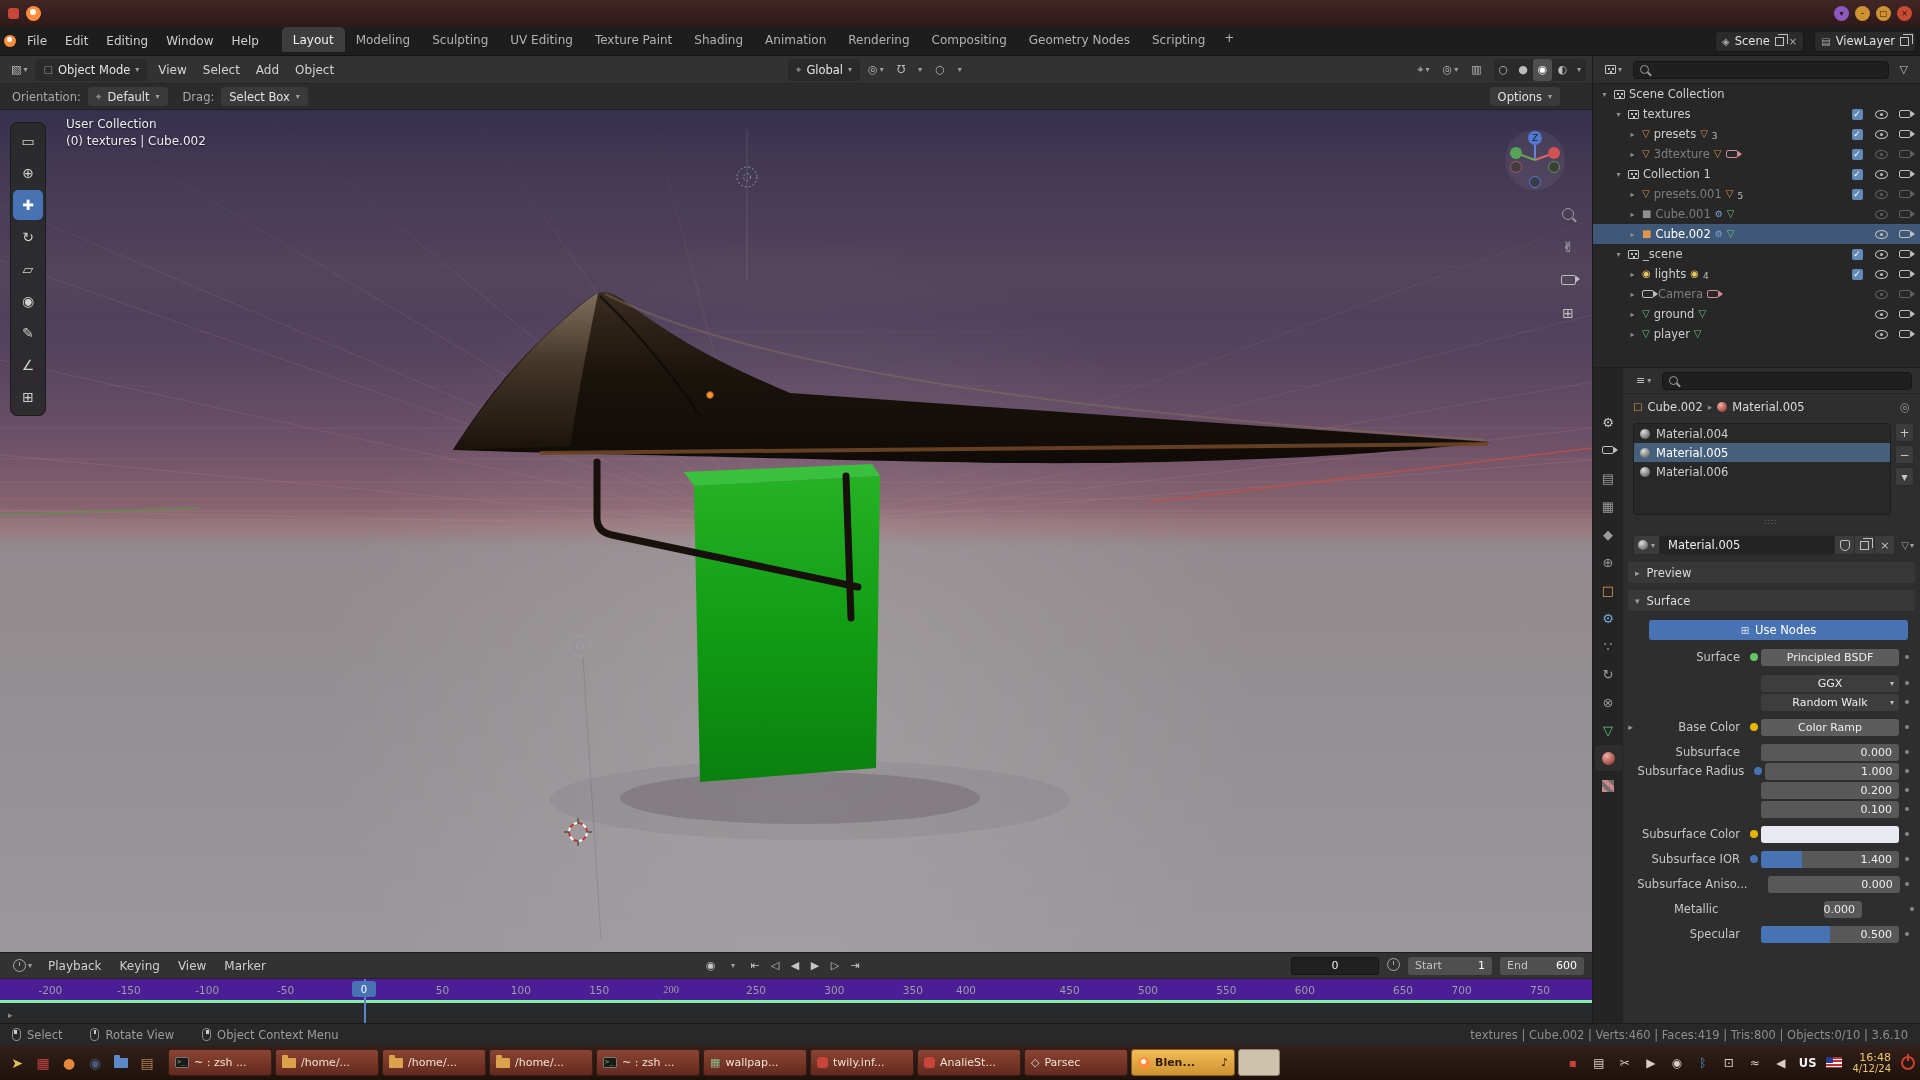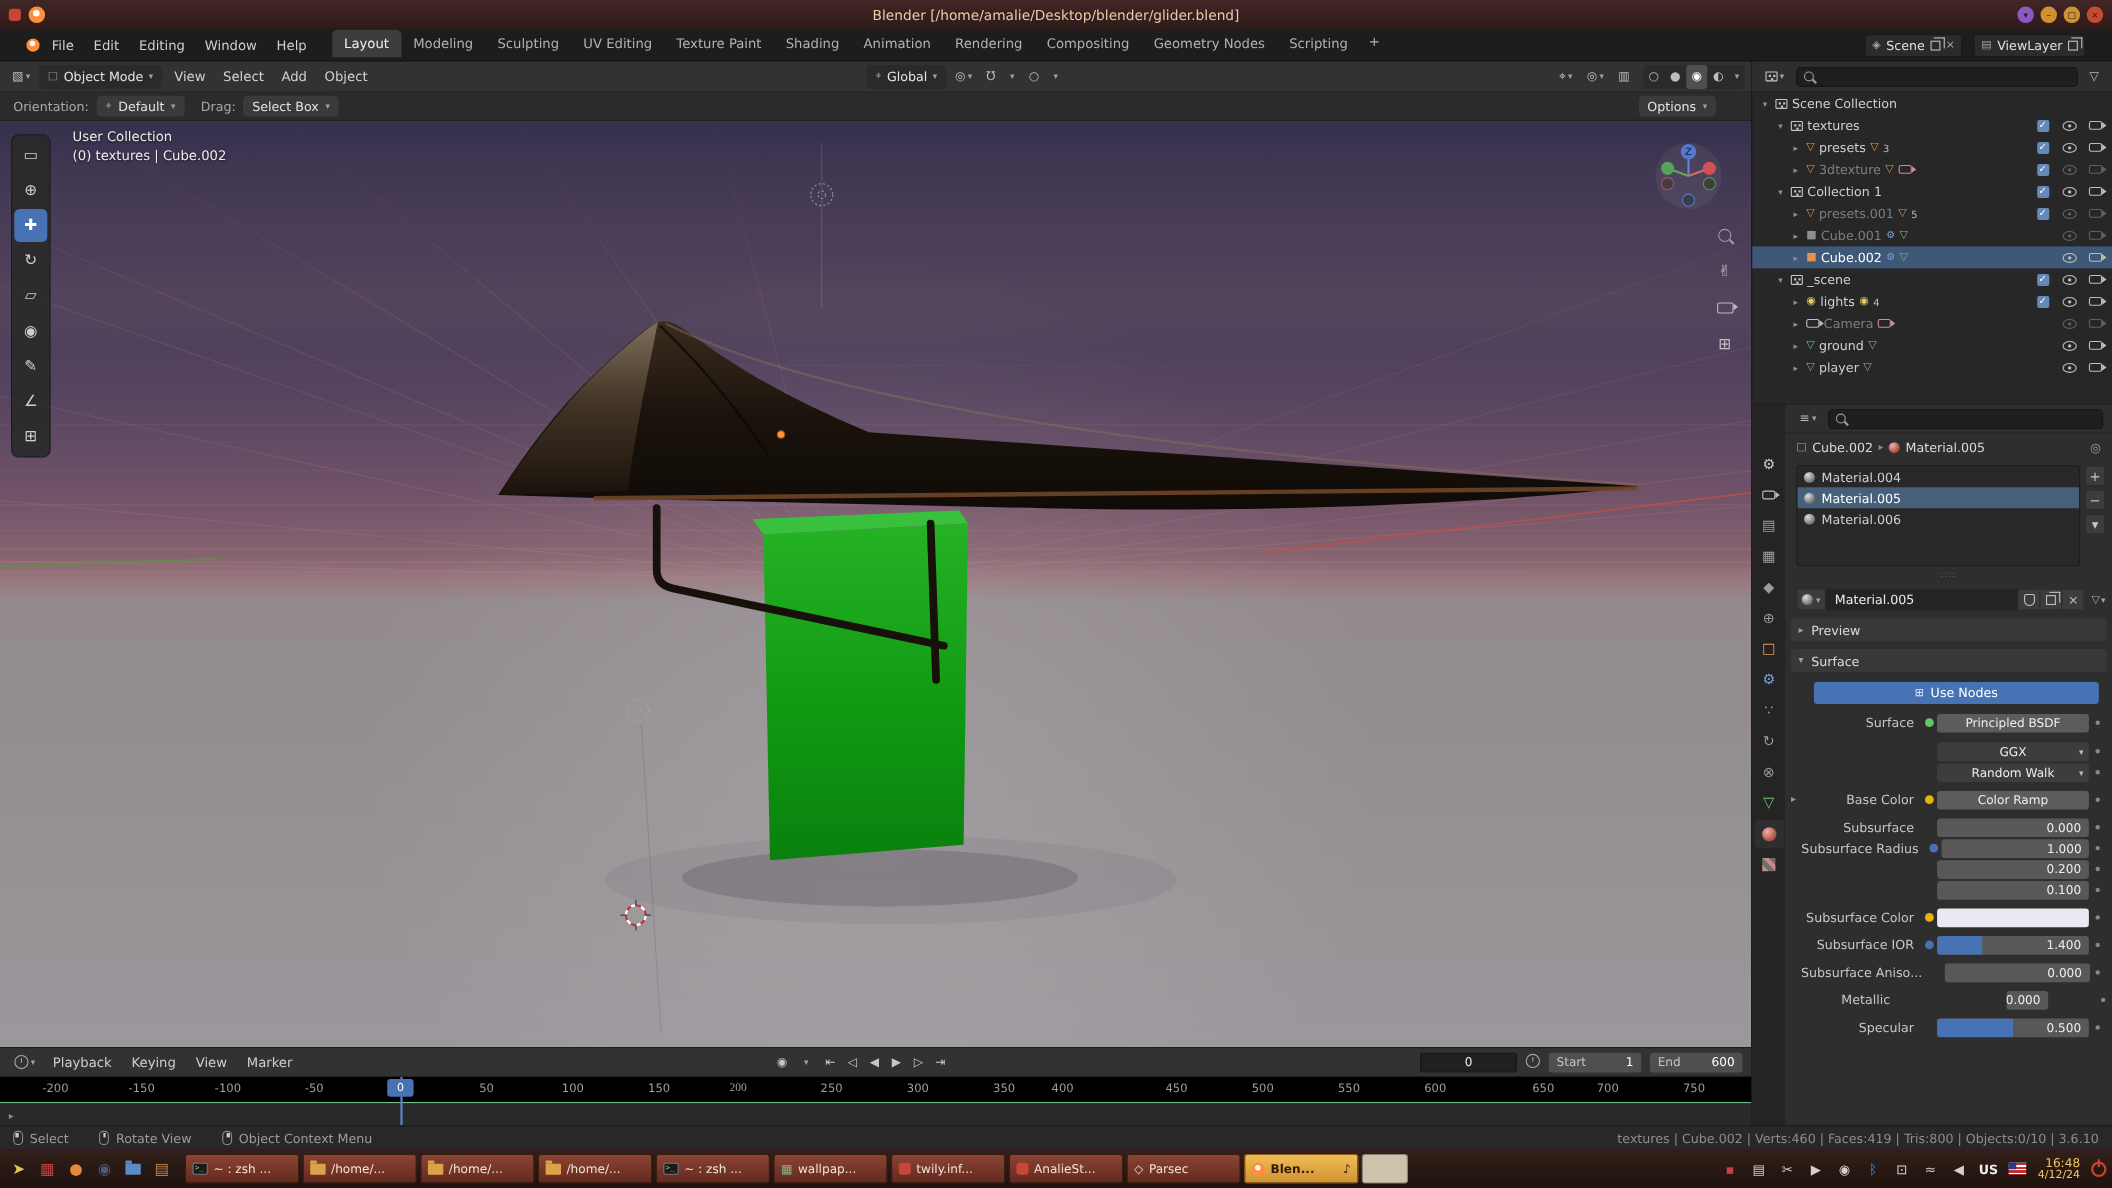--- a/index.html
+++ b/index.html
@@ -16,21 +16,21 @@
   .wbtn { width:15px; height:15px; border-radius:50%; display:flex; align-items:center; justify-content:center;
     font-size:8px; color:#2a1a10; }
   .wbtn.purple { background:#8a5ac0; } .wbtn.gold { background:#cf9232; } .wbtn.red { background:#c84a30; }
   .lg { width:15px; height:15px; border-radius:50%; background:#ff8d3a; position:relative; display:inline-block; }
   .lg::after { content:''; position:absolute; left:4px; top:3px; width:6px; height:6px; border-radius:50%; background:#fff; }
   .lg.sm { width:12px; height:12px; } .lg.sm::after { left:3px; top:2px; width:5px; height:5px; }
   .dot-red { width:11px; height:11px; background:#c8453a; border-radius:3px; display:inline-block; margin-right:7px; }
 
   
   .topbar { position:absolute; left:0; top:27px; width:1920px; height:29px; background:#1d1d1d;
-    border-bottom:1px solid #131313; display:flex; align-items:center; padding:0 24px; gap:2px; }
+    border-bottom:1px solid #131313; display:flex; align-items:center; padding:0 4px; gap:2px; }
   .menu-item { padding:4px 9px; color:#cfcfcf; font-size:12px; border-radius:3px; }
   .ws-tabs { margin-left:12px; display:flex; align-items:flex-start; height:100%; }
   .ws-tab { padding:6px 11px 5px; font-size:12px; color:#b2b2b2; border-radius:5px 5px 0 0; white-space:nowrap; }
   .ws-tab.active { background:#3d3d3d; color:#f0f0f0; }
   .ws-add { padding:4px 8px; color:#b2b2b2; }
   .sel-pill { display:flex; align-items:center; gap:5px; background:#2b2b2b; border:1px solid #191919;
     border-radius:4px; height:21px; padding:0 6px; margin-left:8px; font-size:11.5px; color:#e0e0e0; }
   .pill-ico { color:#a8a8a8; font-size:10px; display:flex; align-items:center; }
 
   
@@ -148,21 +148,21 @@
   .kdot::after { content:''; width:4px; height:4px; border-radius:50%; background:#878787; }
 
   
   .timeline { position:absolute; left:0; top:952px; width:1592px; height:71px; background:#2b2b2b; border-top:1px solid #1c1c1c; }
   .tl-header { height:26px; display:flex; align-items:center; gap:2px; padding:0 8px; background:#323232; border-bottom:1px solid #262626; }
   .tp { width:20px; height:20px; display:flex; align-items:center; justify-content:center; color:#c6c6c6; font-size:11px; border-radius:3px; }
   .tl-num { width:88px; height:18px; background:#202020; border:1px solid #161616; border-radius:3px; color:#ececec; font-size:11px; display:flex; align-items:center; justify-content:center; }
   .range { width:84px; height:18px; background:#4f4f4f; border-radius:3px; display:flex; align-items:center; justify-content:space-between; padding:0 7px; font-size:11px; margin-left:6px; }
   .range .rl { color:#c4c4c4; } .range .rv { color:#fff; }
   .tl-body { position:relative; height:44px; }
-  .tl-ruler { position:relative; height:24px; background:#000000; border-bottom:1px solid #86efac; }
+  .tl-ruler { position:relative; height:24px; background:#4c1d95; border-bottom:3px solid #86efac; }
   .tick { position:absolute; top:5px; width:60px; margin-left:-30px; text-align:center; font-size:10.5px; color:#999fa4; }
   .tl-track { height:20px; background:#27292b; position:relative; }
   .playhead { position:absolute; top:0; bottom:0; width:2px; background:#5a85c8; }
   .ph-label { position:absolute; top:2px; width:24px; height:16px; margin-left:-12px; background:#4772b3; border-radius:3px; color:#fff; font-size:10px; display:flex; align-items:center; justify-content:center; }
   .tl-exp { position:absolute; left:8px; bottom:3px; color:#8a8a8a; font-size:9px; }
 
   
   .statusbar { position:absolute; left:0; top:1023px; width:1920px; height:22px; background:#282828; border-top:1px solid #1a1a1a;
     display:flex; align-items:center; gap:28px; padding:0 12px; color:#9c9c9c; font-size:11.5px; }
   .hint { display:flex; align-items:center; gap:6px; }
@@ -190,21 +190,20 @@
   .clock .cd { font-size:10px; }
   .i-power { width:14px; height:14px; border-radius:50%; border:2px solid #d04030; position:relative; display:inline-block; }
   .i-power::after { content:''; position:absolute; left:4px; top:-4px; width:2px; height:7px; background:#d04030; }
 </style>
 </head>
 <body>
 
 <div class="titlebar">
   <span class="dot-red"></span>
   <span class="lg"></span>
-  <span class="tb-title">Blender [/home/amalie/Desktop/blender/glider.blend]</span>
   <span class="tb-btns">
     <span class="wbtn purple">▾</span>
     <span class="wbtn gold">–</span>
     <span class="wbtn gold">□</span>
     <span class="wbtn red">×</span>
   </span>
 </div>
 
 <div class="topbar">
   <span class="lg sm"></span>

